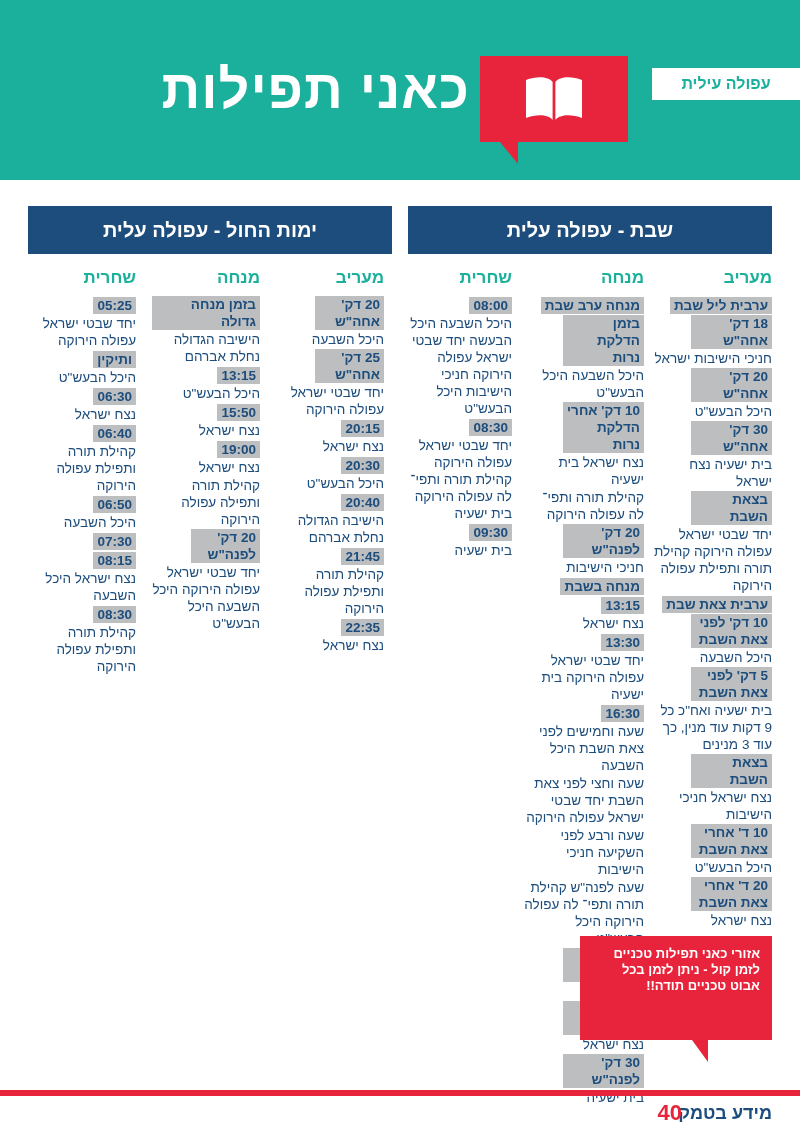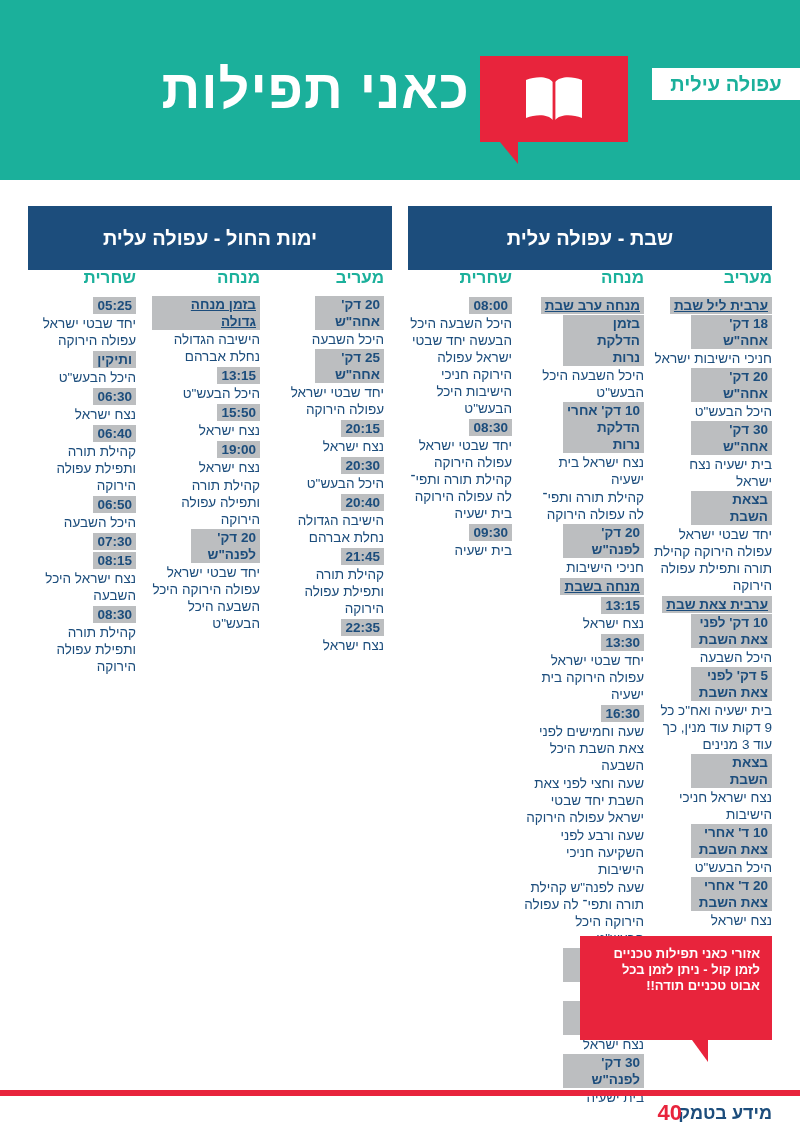--- a/index.html
+++ b/index.html
@@ -33,26 +33,26 @@
     border-bottom: 22px solid transparent;
   }
   .book-icon {
     position: absolute; right: 214px; top: 74px; width: 64px; height: 50px;
   }
   .city-tab {
     position: absolute; right: 0; top: 68px;
     width: 148px; height: 32px;
     background: #ffffff;
     display: flex; align-items: center; justify-content: center;
-    color: #1bb09b; font-size: 20px; font-weight: bold;
+    color: #1bb09b; font-size: 16px; font-weight: bold;
   }
 
   
   .bar {
-    position: absolute; height: 64px; background: #1c4d7c;
+    position: absolute; height: 48px; background: #1c4d7c;
     display: flex; align-items: center; justify-content: center;
     color: #ffffff; font-size: 20px; font-weight: bold;
   }
   .bar-weekday { right: 408px; top: 206px; width: 364px; }
   .bar-shabbat { right: 28px;  top: 206px; width: 364px; }
 
   
   .col {
     position: absolute; top: 268px; width: 108px;
   }
@@ -79,21 +79,21 @@
     background: #bcbec0;
     color: #1c4d7c;
     font-weight: bold;
     display: inline-block;
     padding: 0 4px;
     margin-left: 39px;
   }
   .item.name { color: #1c4d7c; }
   .item.head {
     background: #bcbec0; color: #1c4d7c; font-weight: bold;
-    display: inline-block; padding: 0 4px; text-decoration: underline;
+    display: inline-block; padding: 0 4px;
   }
   .row { text-align: right; }
 
   
   .note {
     position: absolute; right: 28px; bottom: 92px;
     width: 192px; height: 104px; background: #e8243c;
     color: #ffffff; font-size: 13px; font-weight: bold;
     line-height: 16px; padding: 10px 12px; text-align: right;
   }

